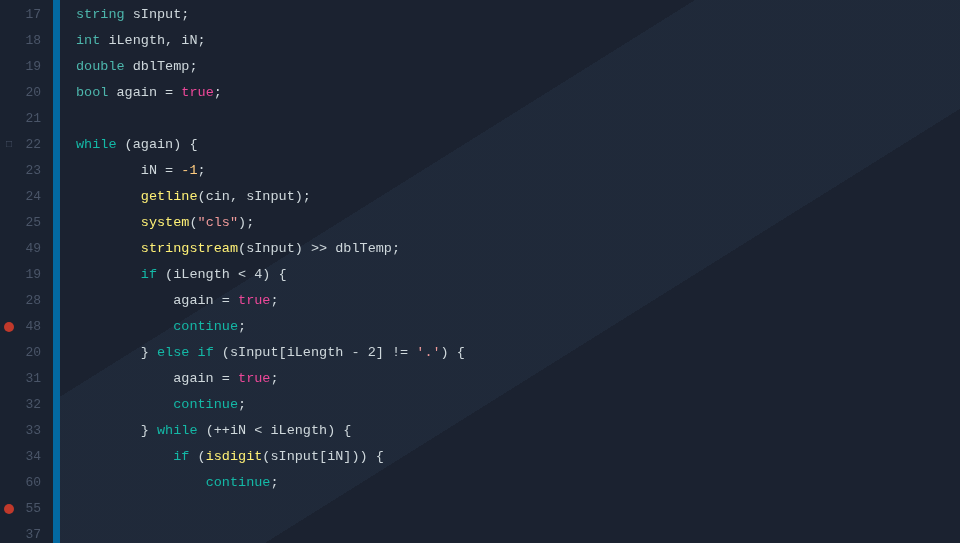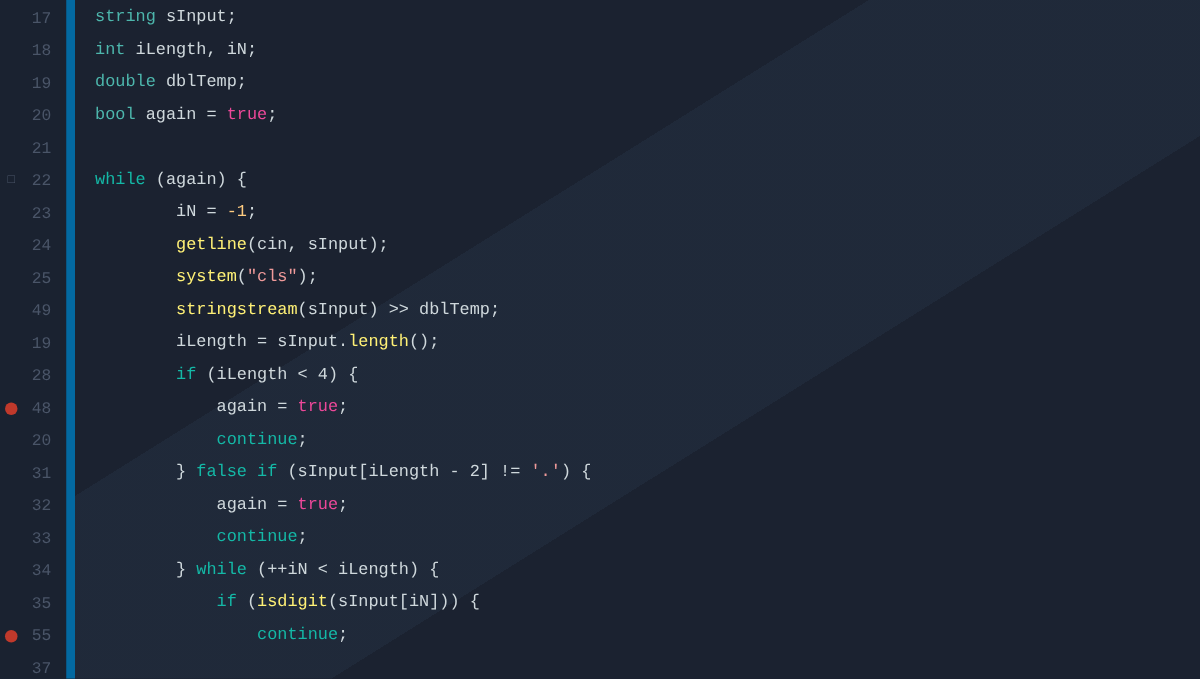--- a/index.html
+++ b/index.html
@@ -130,40 +130,39 @@
       <span class="line-number">25</span>
       <span class="line-number">49</span>
       <span class="line-number">19</span>
       <span class="line-number">28</span>
       <span class="line-number breakpoint">48</span>
       <span class="line-number">20</span>
       <span class="line-number">31</span>
       <span class="line-number">32</span>
       <span class="line-number">33</span>
       <span class="line-number">34</span>
-      <span class="line-number">35</span>
+      <span class="line-number">60</span>
       <span class="line-number breakpoint">55</span>
       <span class="line-number">37</span>
     </div>
   <div class="code-content">
 
   <span class="code-line"><span class="kw-type">string</span><span class="plain"> sInput;</span></span>
       <span class="code-line"><span class="kw-type">int</span><span class="plain"> iLength, iN;</span></span>
       <span class="code-line"><span class="kw-type">double</span><span class="plain"> dblTemp;</span></span>
       <span class="code-line"><span class="kw-type">bool</span><span class="plain"> again = </span><span class="kw-val">true</span><span class="plain">;</span></span>
       <span class="code-line"> </span>
       <span class="code-line"><span class="kw-ctrl">while</span><span class="plain"> (again) {</span></span>
       <span class="code-line">        <span class="plain">iN = </span><span class="number">-1</span><span class="plain">;</span></span>
       <span class="code-line">        <span class="func">getline</span><span class="plain">(cin, sInput);</span></span>
       <span class="code-line">        <span class="func">system</span><span class="plain">(</span><span class="string">"cls"</span><span class="plain">);</span></span>
       <span class="code-line">        <span class="func">stringstream</span><span class="plain">(sInput) &gt;&gt; dblTemp;</span></span>
-      <span class="code-line">        <span class="plain">iLength = sInput.</span><span class="func">length</span><span class="plain">();</span></span>
       <span class="code-line">        <span class="kw-ctrl">if</span><span class="plain"> (iLength &lt; 4) {</span></span>
       <span class="code-line">            <span class="plain">again = </span><span class="kw-val">true</span><span class="plain">;</span></span>
       <span class="code-line">            <span class="kw-ctrl">continue</span><span class="plain">;</span></span>
-      <span class="code-line">        <span class="plain">} </span><span class="kw-ctrl">false</span><span class="plain"> </span><span class="kw-ctrl">if</span><span class="plain"> (sInput[iLength - 2] != </span><span class="string">'.'</span><span class="plain">) {</span></span>
+      <span class="code-line">        <span class="plain">} </span><span class="kw-ctrl">else</span><span class="plain"> </span><span class="kw-ctrl">if</span><span class="plain"> (sInput[iLength - 2] != </span><span class="string">'.'</span><span class="plain">) {</span></span>
       <span class="code-line">            <span class="plain">again = </span><span class="kw-val">true</span><span class="plain">;</span></span>
       <span class="code-line">            <span class="kw-ctrl">continue</span><span class="plain">;</span></span>
       <span class="code-line">        <span class="plain">} </span><span class="kw-ctrl">while</span><span class="plain"> (++iN &lt; iLength) {</span></span>
       <span class="code-line">            <span class="kw-ctrl">if</span><span class="plain"> (</span><span class="func">isdigit</span><span class="plain">(sInput[iN])) {</span></span>
       <span class="code-line">                <span class="kw-ctrl">continue</span><span class="plain">;</span></span>
     </div>
 </div>
 
 </body></html>

